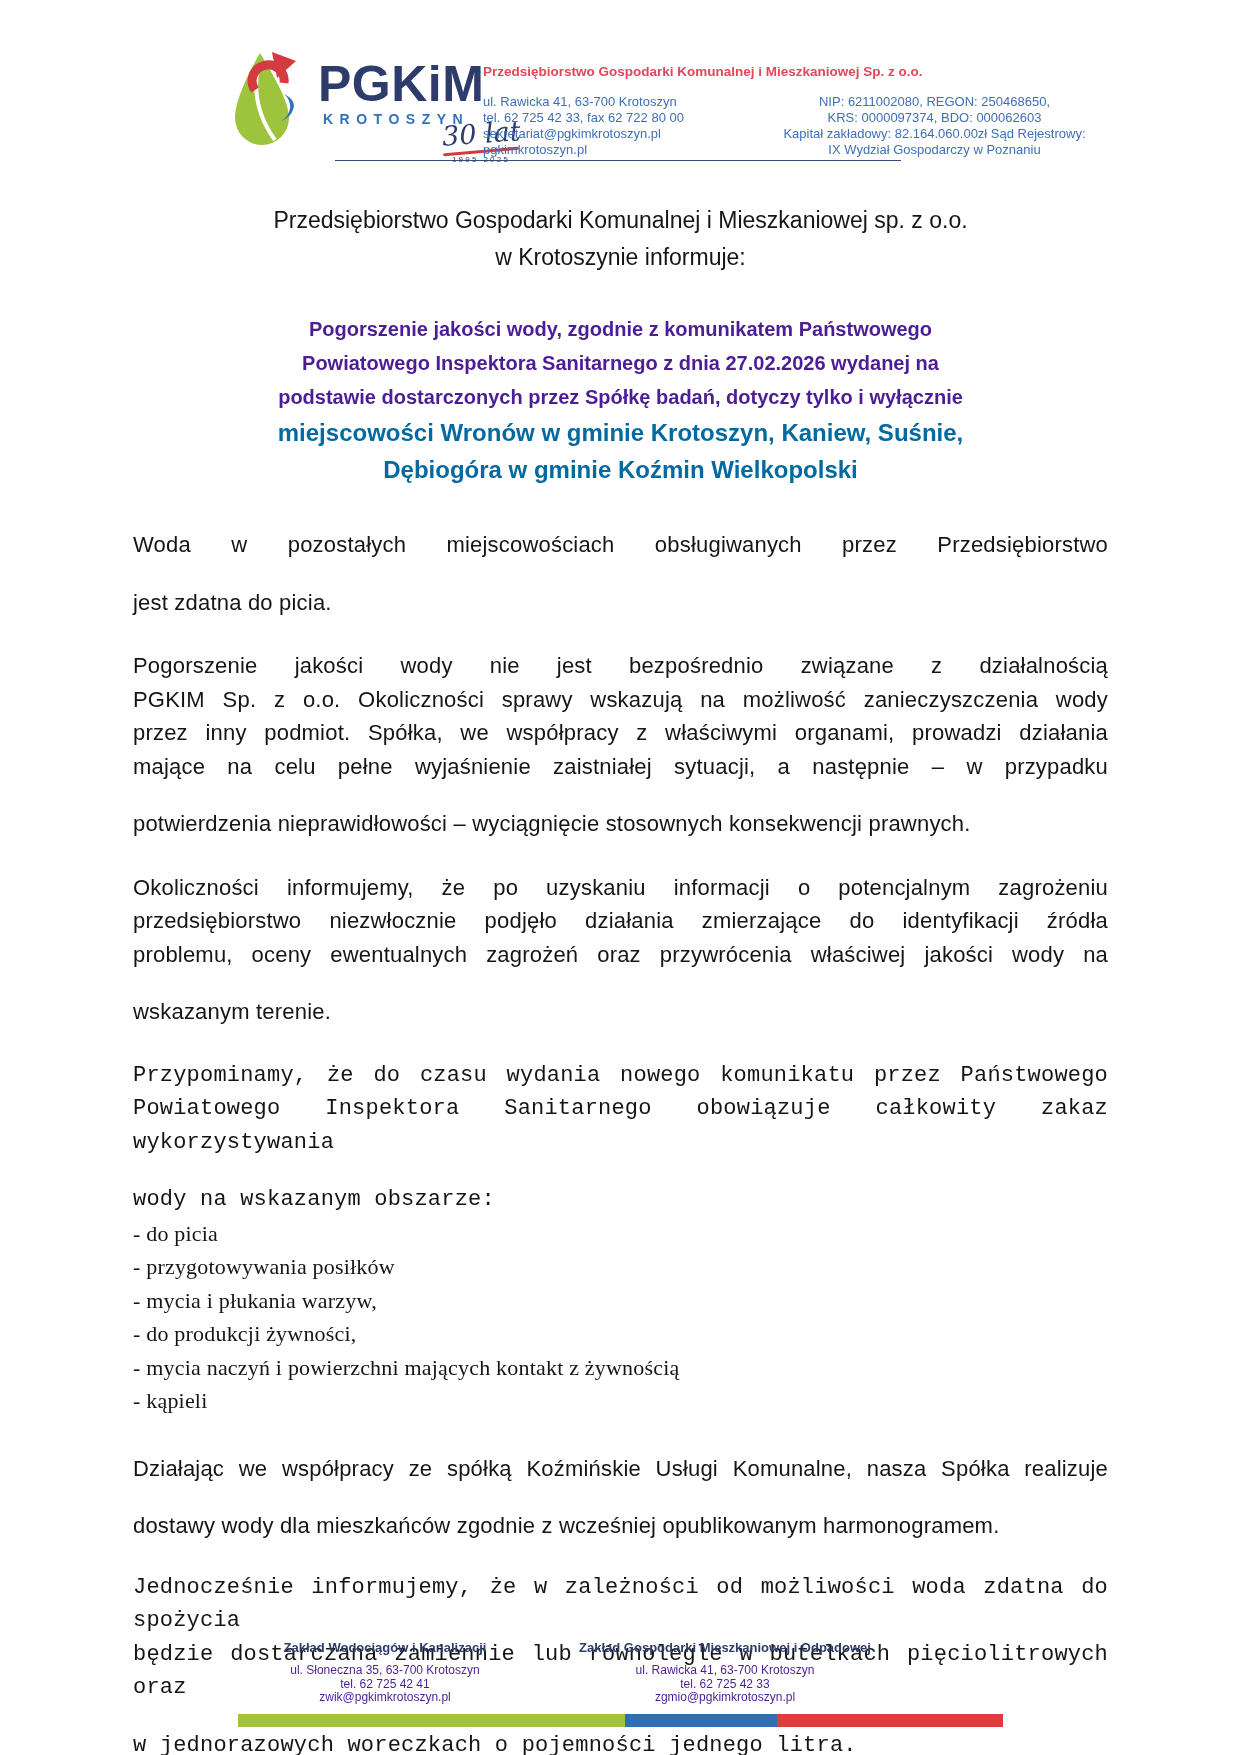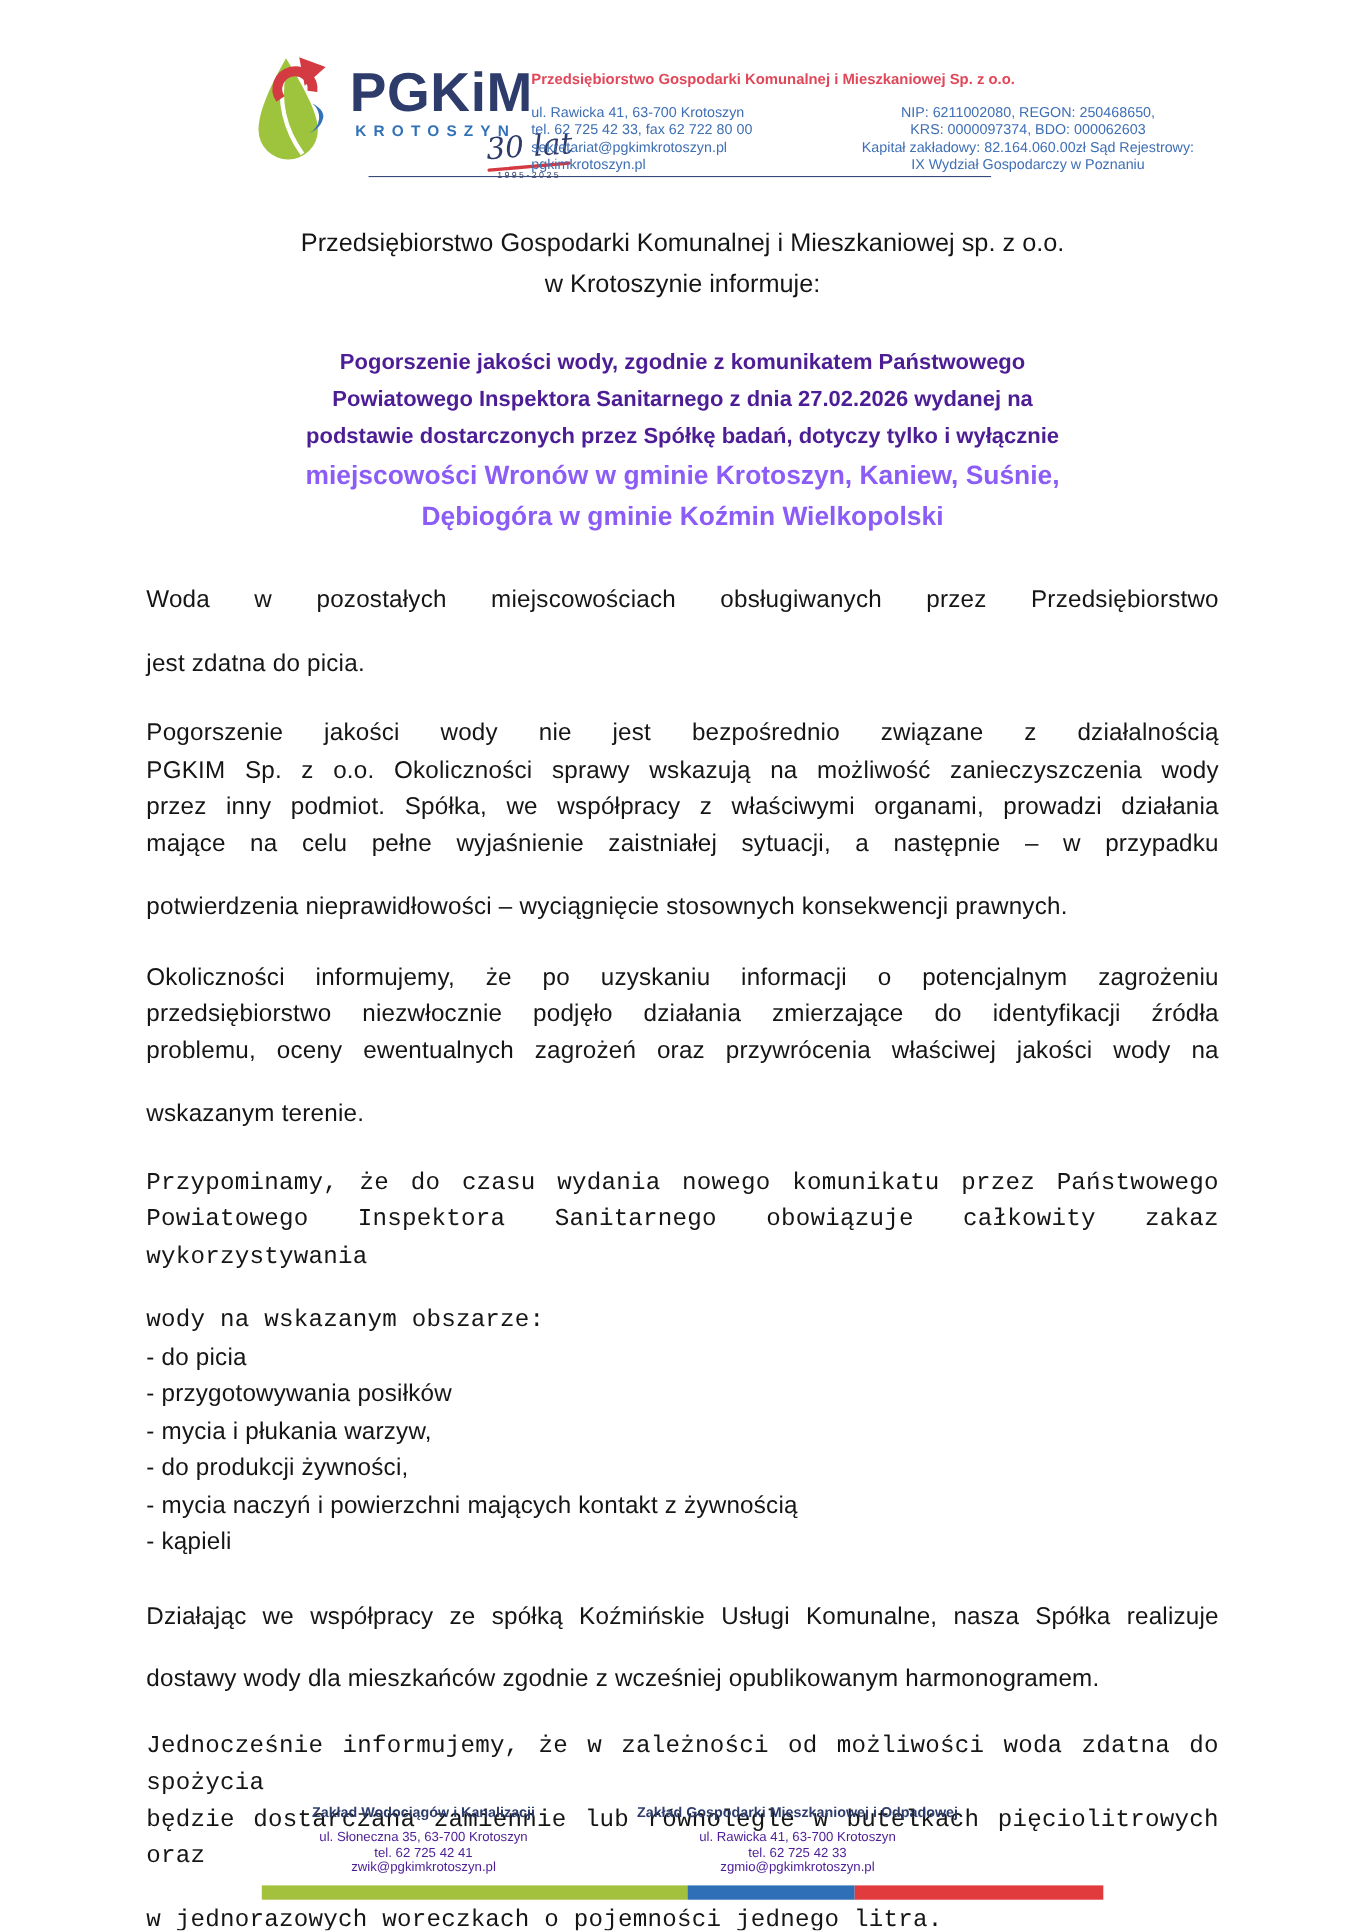--- a/index.html
+++ b/index.html
@@ -28,25 +28,25 @@
   .contact-cols { display:flex; }
   .contact-col  { font-size:13px; color:#3f6fb5; line-height:16px; }
   .contact-col.c1 { width:263px; }
   .contact-col.c2 { flex:1;text-align:center; }
 
   
   .content { position:absolute; left:133px; top:202px; width:975px; }
   .intro  { text-align:center; font-size:23px; line-height:37px; color:#151515; margin-bottom:36px; }
   .notice { text-align:center; font-weight:bold; margin-bottom:40px; }
   .notice .nl  { font-size:20px; line-height:34px; color:#4c1d95; }
-  .notice .nl.red { font-size:24px; line-height:37px; color:#8b5cf6;text-align:center; }
+  .notice .nl.red { font-size:24px; line-height:37px; color:#0369a1;text-align:center; }
   .para { font-size:22px; line-height:33.5px; margin:0 0 30px; letter-spacing:0.2px; }
   .jl { text-align:justify; text-align-last:justify; }
   .jl.last { text-align-last:left;margin-top:24px; }
-  .ban-list { font-size:22px; line-height:33.5px; margin:0 0 34px; letter-spacing:0.2px; }
+  .ban-list { font-size:22px; line-height:33.5px; margin:0 0 34px; letter-spacing:0.2px;font-family:Liberation Serif, serif; }
   .para.tight { margin-bottom:0;font-family:Liberation Mono, monospace; }
   .para.g28 { margin-bottom:28px; }
 
   
   .foot-col { position:absolute; text-align:center; }
   .foot-col.a { left:235px; top:1640px; width:300px; }
   .foot-col.b { left:555px; top:1640px; width:340px; }
   .foot-title { font-size:13px; font-weight:bold; color:#2d3c6b; margin-bottom:9px; }
   .foot-line  { font-size:12px; color:#4c1d95; line-height:13.5px; }
   .footer-bar { position:absolute; left:238px; top:1714px; width:765px; height:13px; display:flex; }

